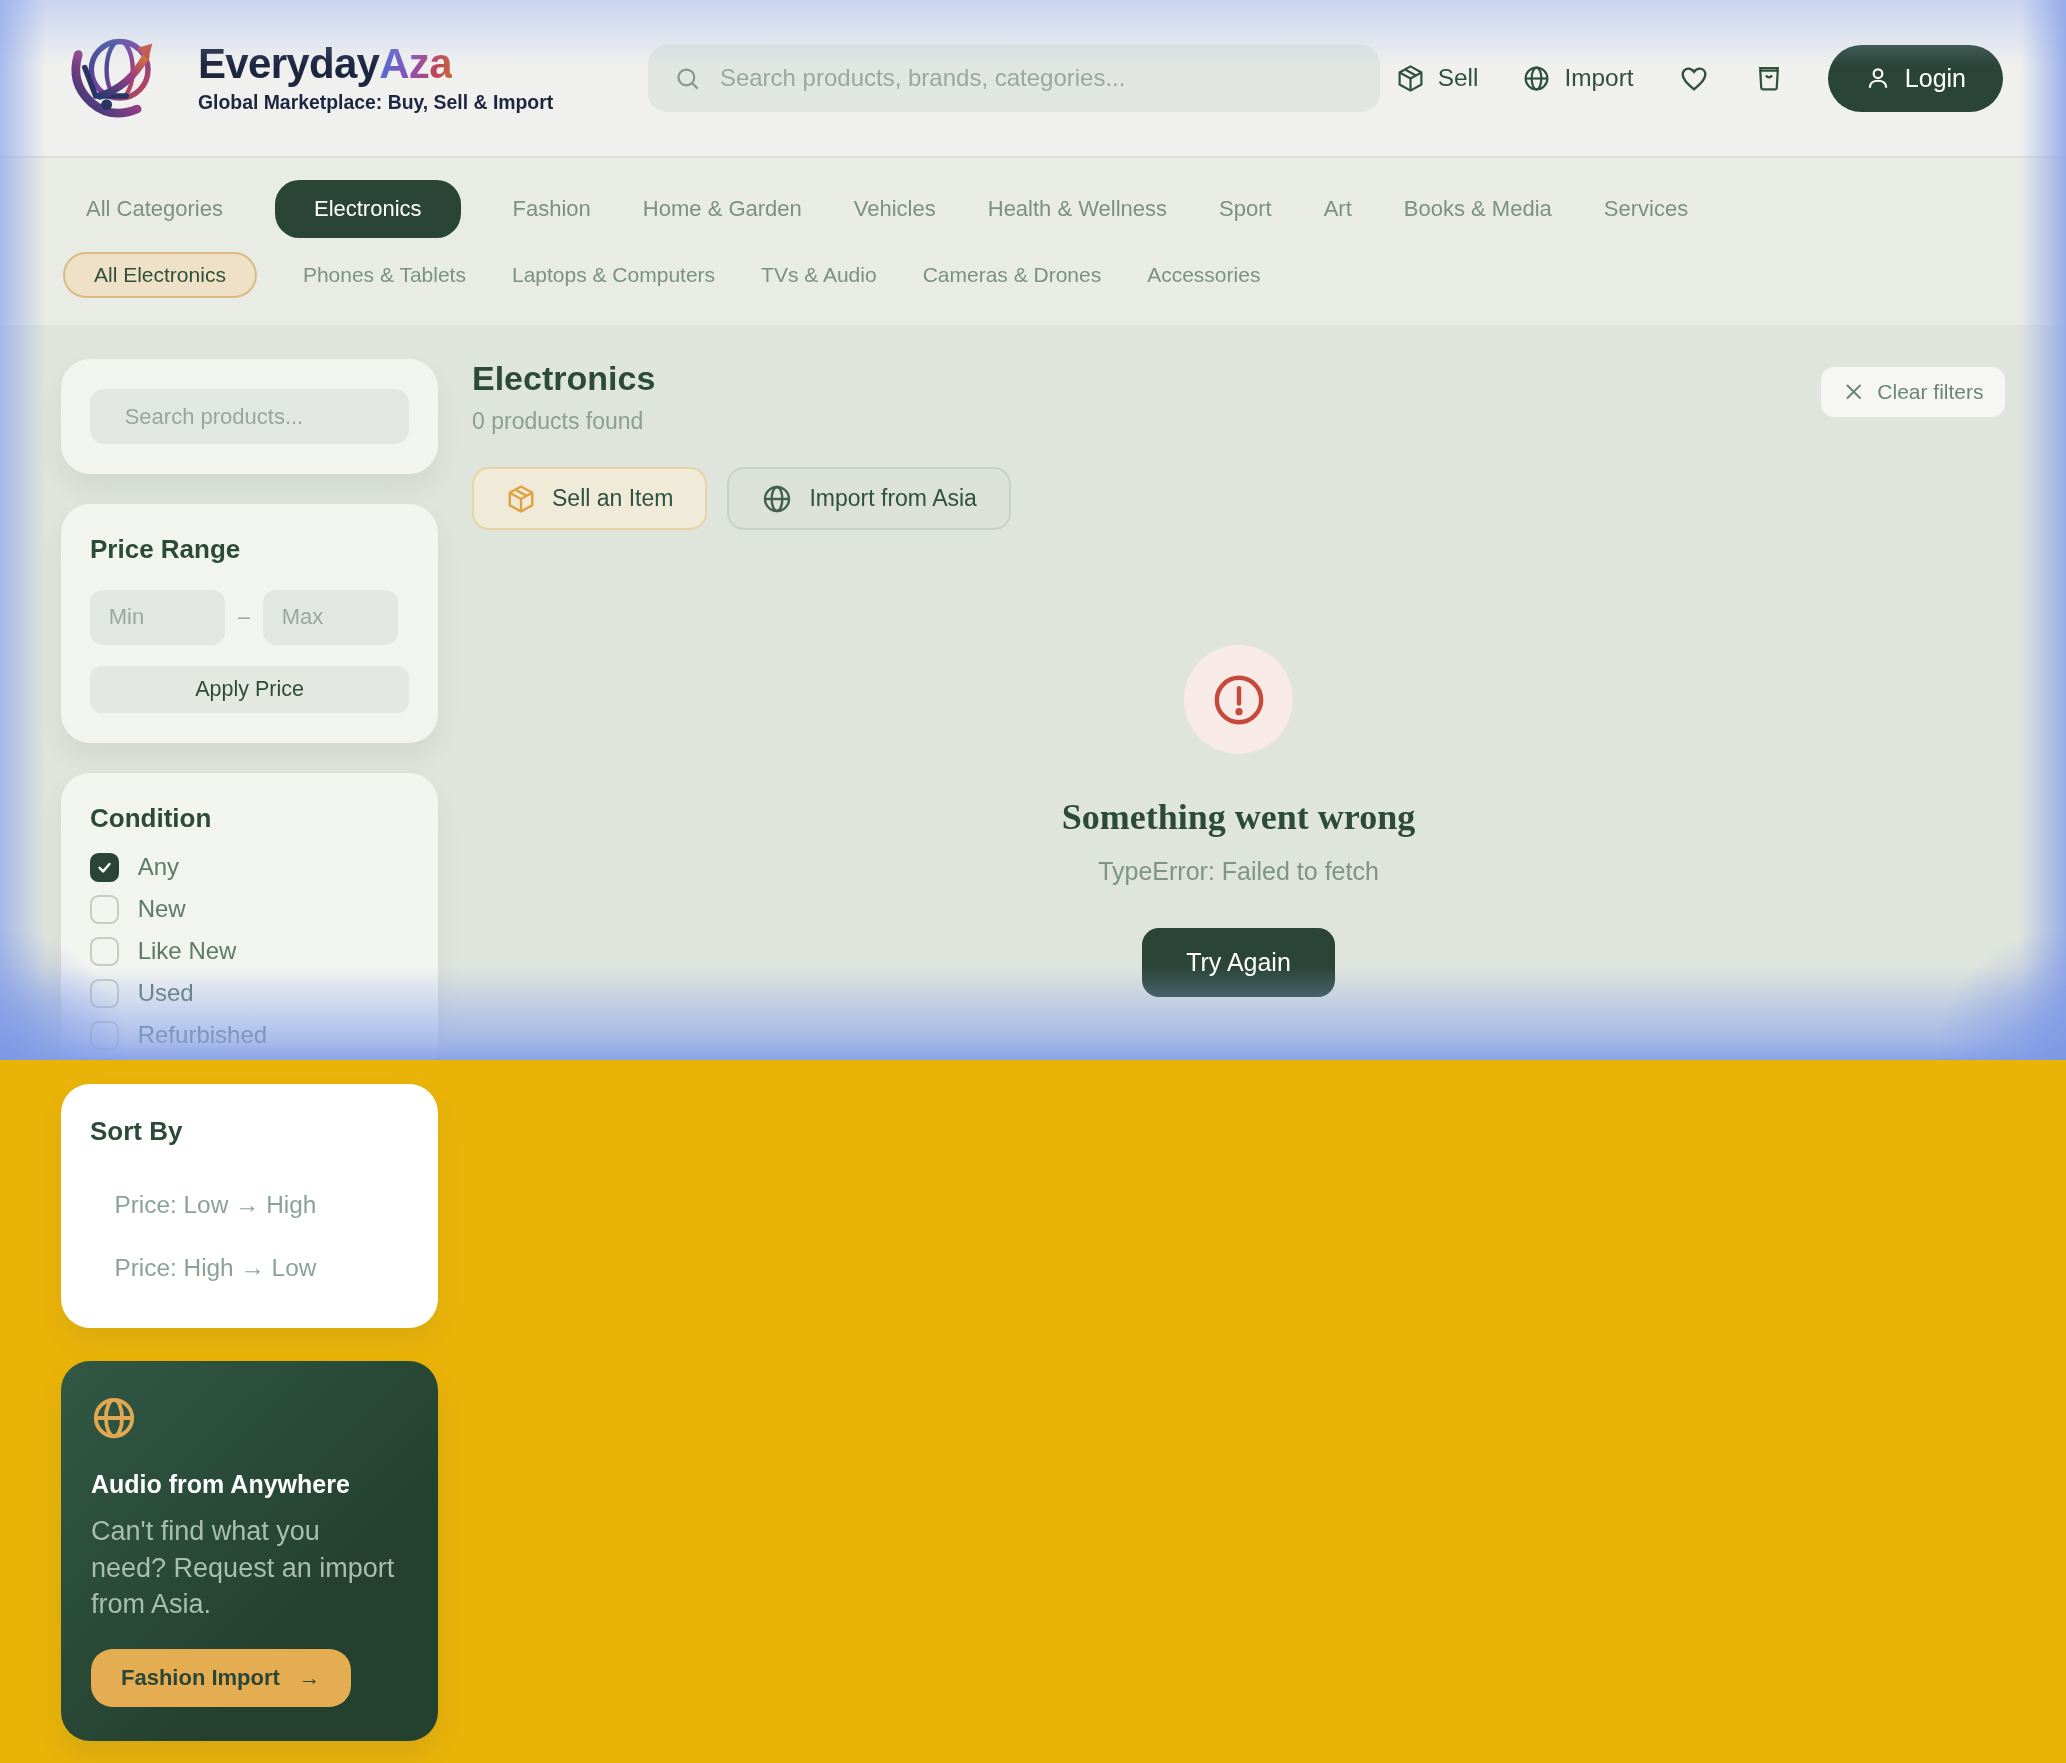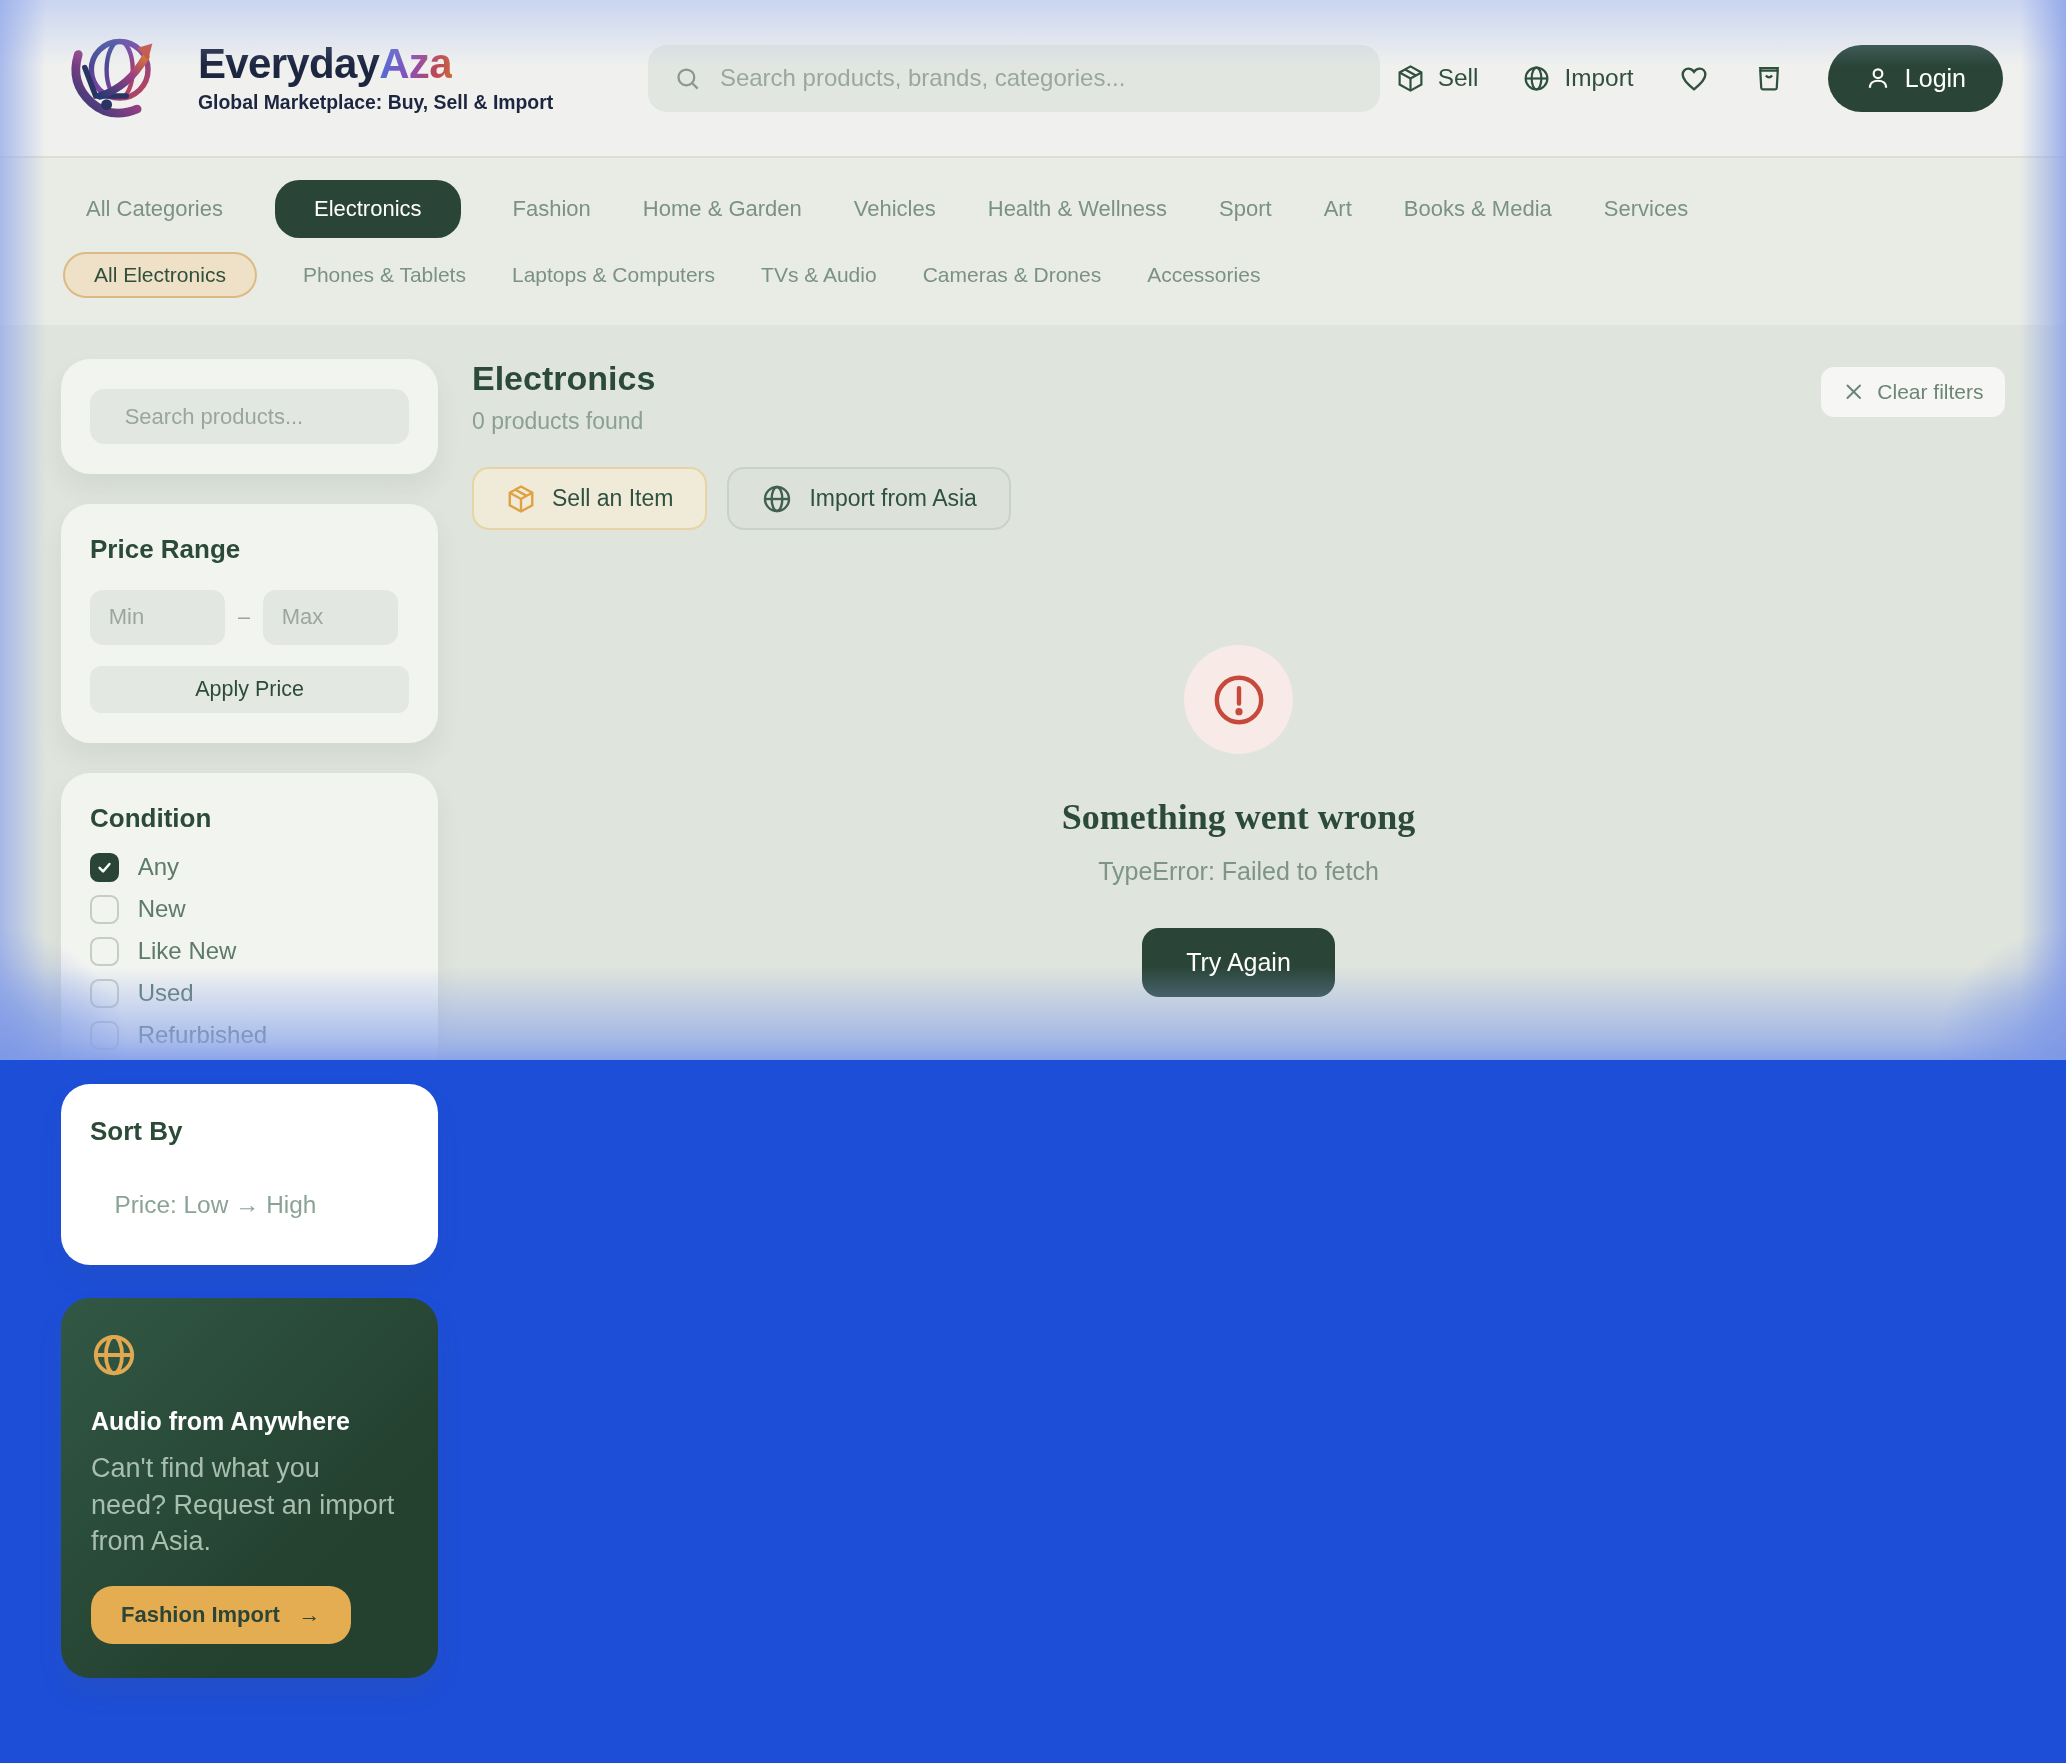--- a/index.html
+++ b/index.html
@@ -124,21 +124,21 @@
   }
   .error-title {
     font-family:"Liberation Serif", serif; font-weight:bold; font-size:36px; color:#2b4a3a; margin-top:42px;
   }
   .error-msg { font-size:25px; color:#7d9486; margin-top:18.7px; }
   .retry-btn {
     margin-top:42px; background:#2a4537; color:#fff; border:none; border-radius:17px;
     font-size:25px; padding:20px 44px; cursor:pointer; font-family:"Liberation Sans",sans-serif;
   }
   
-  .bottom-section { width:2066px; height:703px; background:#1d4ed8; padding:24.4px 0 0 61px; }
+  .bottom-section { width:2066px; height:703px; background:#eab308; padding:24.4px 0 0 61px; }
   .bottom-col { width:377px; display:flex; flex-direction:column; gap:33px; }
   .sort-card { background:#ffffff; border-radius:29px; padding:32px 29px 29px; box-shadow:0 14.3px 24.4px rgba(70,90,80,.08); }
   .sort-list { margin-top:26px; display:flex; flex-direction:column; }
   .sort-option { height:63px; display:flex; align-items:center; padding-left:24.4px; font-size:24.4px; color:#8ba397; cursor:pointer; border-radius:16px; }
   .sort-option.selected { background:#2a4537; color:#fff; }
   .import-card {
     background:linear-gradient(135deg,#315845 0%,#24402f 70%);
     border-radius:29px; padding:34px 30px; color:#fff;
     box-shadow:0 14.3px 24.4px rgba(70,90,80,.12);
   }
@@ -365,20 +365,21 @@
   <div class="vignette"></div>
 </div>
 
 <div class="bottom-section">
   <div class="bottom-col">
 
     <div class="sort-card">
       <div class="card-title">Sort By</div>
       <div class="sort-list">
         <div class="sort-option">Price: Low → High</div>
+        <div class="sort-option">Price: High → Low</div>
       </div>
     </div>
 
     <div class="import-card">
       <svg width="46" height="46" viewBox="0 0 24 24" fill="none" stroke="#dfa851" stroke-width="2">
           <circle cx="12" cy="12" r="9.5"></circle>
           <ellipse cx="12" cy="12" rx="4.2" ry="9.5"></ellipse>
           <line x1="2.5" y1="12" x2="21.5" y2="12"></line>
         </svg>
       <div class="import-card-title">Audio from Anywhere</div>

